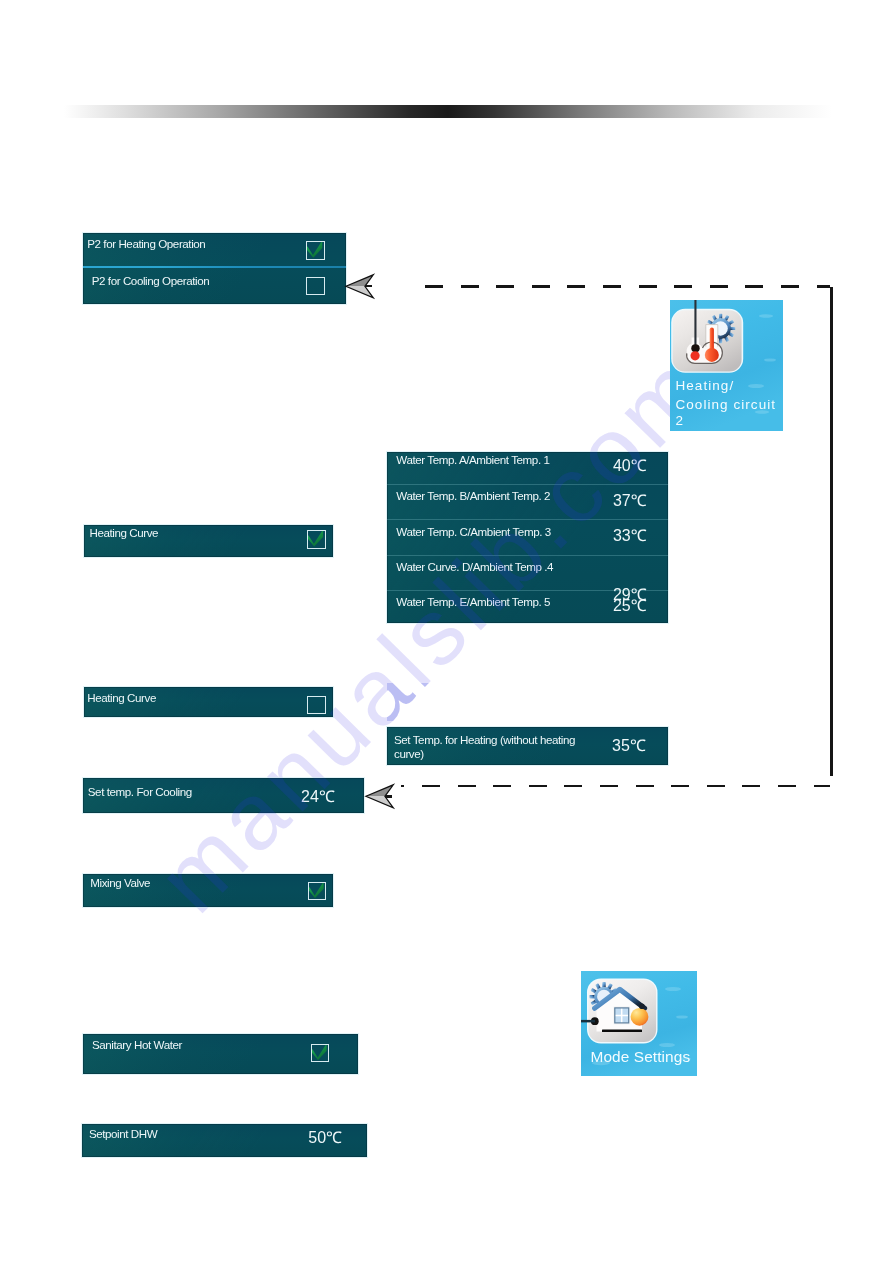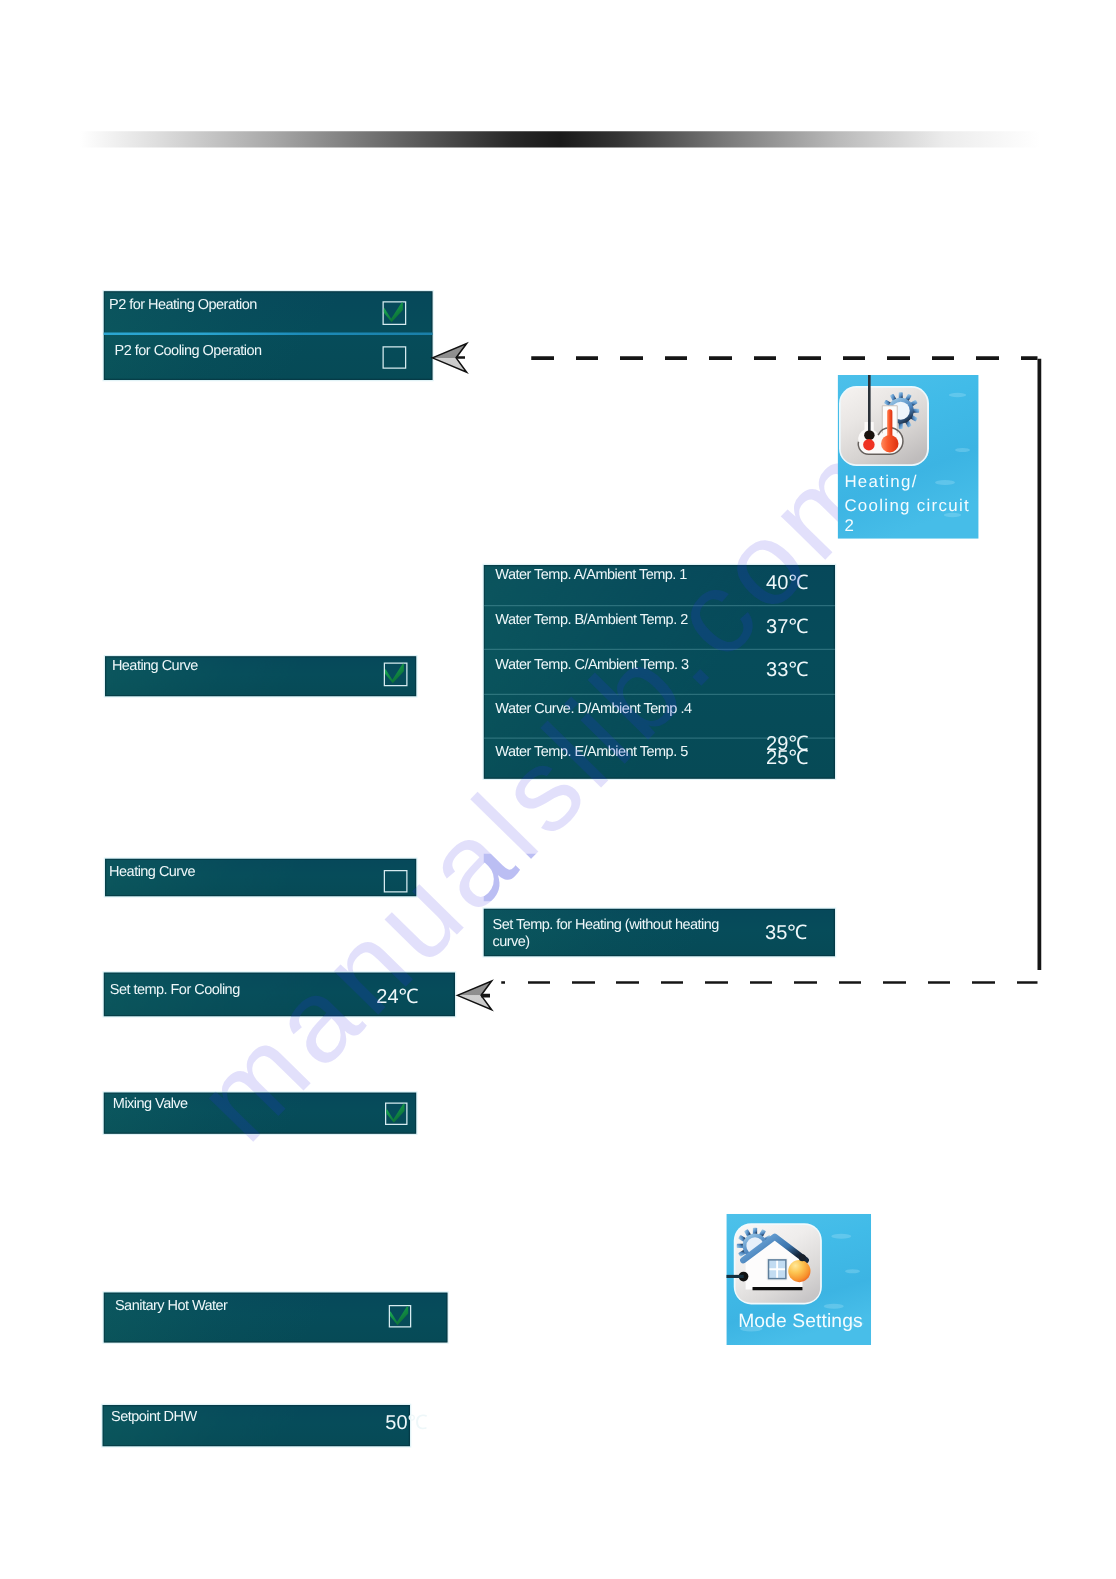--- a/index.html
+++ b/index.html
@@ -145,21 +145,21 @@
             <linearGradient id="g_sanitary-hot-water-checkbox" x1="0.1" y1="0" x2="0.8" y2="1">
               <stop offset="0%" stop-color="#2bbd64"></stop>
               <stop offset="42%" stop-color="#14984a"></stop>
               <stop offset="100%" stop-color="#0a6430"></stop>
             </linearGradient>
           </defs>
           <path d="M0.4 4.8 L6.7 14.6 L17.2 -1.8 L17.2 6.8 L7.1 17.8 L-1.2 7.6 Z" fill="url(#g_sanitary-hot-water-checkbox)"></path>
         </svg>
       </div>
 </div>
-<div class="panel" style="left:82.4px;top:1124px;width:246px;height:33.1px;">
+<div class="panel" style="left:82.4px;top:1124px;width:285px;height:33.1px;">
   <span class="plabel" style="left:6.5px;top:2.94px;">Setpoint DHW</span>
   <span class="pval" style="left:225.8px;top:2.3px;">50℃</span>
 </div>
 <div class="dash-h" style="left:424.8px;top:284.8px;width:405px;height:3px;"></div>
 <div class="dash-v" style="left:830.2px;top:286.6px;height:489.4px;width:2.8px;"></div>
 <div class="dash-h" style="left:401.2px;top:784.9px;width:2.6px;height:2.2px;background-image:none;background:#151515;"></div>
 <div class="dash-h" style="left:422.2px;top:784.9px;width:408px;height:2.2px;"></div>
 <svg class="arrowwrap" style="left:345.3px;top:273.9px;width:29.2px;height:24.6px;overflow:visible;" viewBox="0 0 29.2 24.6">
       <defs>
         <linearGradient id="ag_arrow-to-p2-cooling" x1="0" y1="0" x2="0" y2="1">

